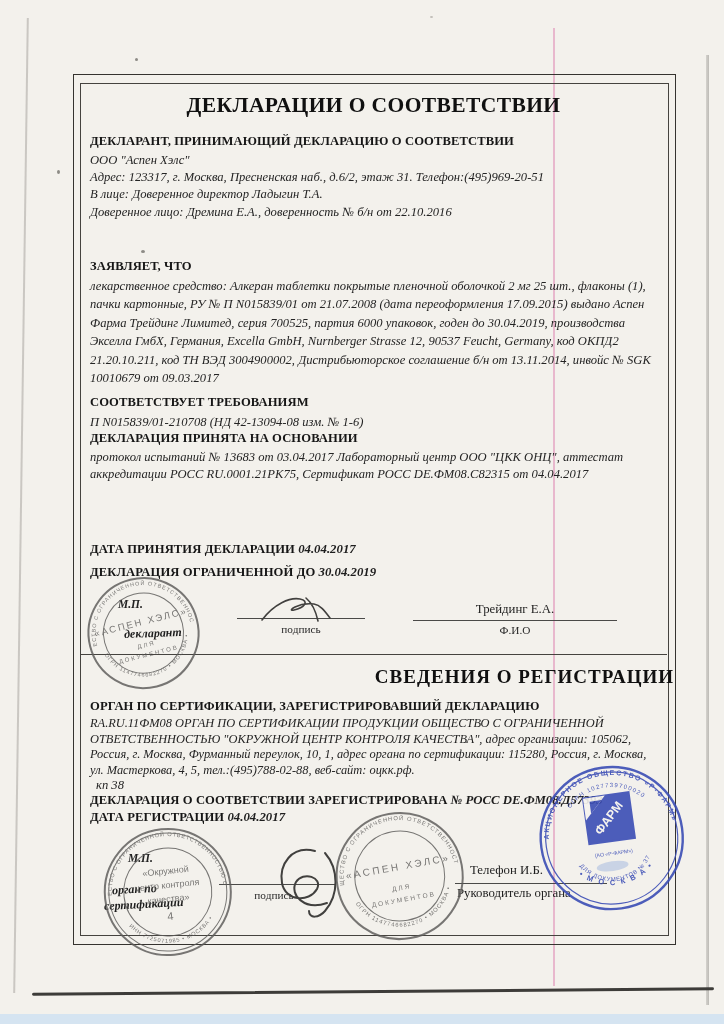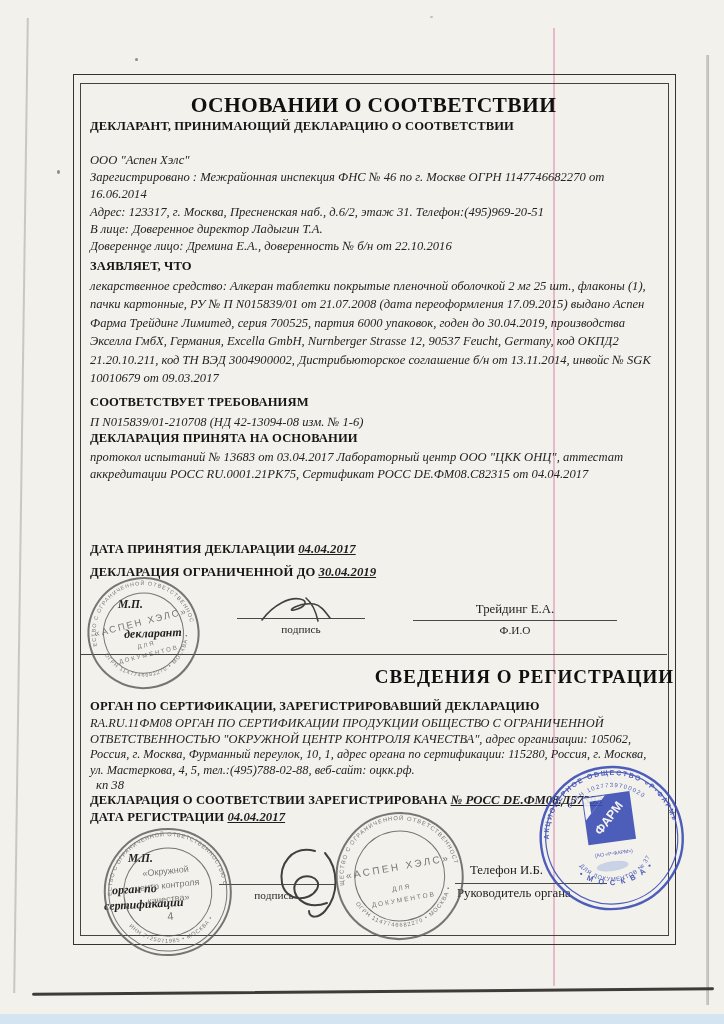--- a/index.html
+++ b/index.html
@@ -5,21 +5,21 @@
   html,body{margin:0;padding:0;}
   body{
     width:724px;height:1024px;position:relative;overflow:hidden;
     background:#f3f1ec;
     font-family:"Liberation Serif","DejaVu Serif",serif;
     color:#1e1e1e;
   }
   .abs{position:absolute;}
   .hd{font-weight:bold;font-size:12.6px;letter-spacing:.1px;color:#161616;}
   .it{font-style:italic;font-size:12.6px;color:#242424;}
-  .bit{font-style:italic;font-weight:bold;text-decoration:underline;}
+  .bit{font-style:italic;font-weight:bold;}
   .para{width:562px;line-height:18.4px;text-align:left;}
   .cap{font-size:11.3px;text-align:center;color:#2a2a2a;}
   .sline{border-top:1.4px solid #4a4a48;height:0;}
   .doc-title{width:601px;text-align:center;font-size:21.5px;font-weight:bold;letter-spacing:.4px;color:#101010;}
   .sec-title{width:601px;text-align:right;font-size:19px;font-weight:bold;letter-spacing:1px;color:#101010;}
   .frame{border:1.7px solid #35332f;}
   .frame-in{border:1px solid #45433f;}
   .stamp{opacity:.82;}
   .stamp svg{overflow:visible;}
   .stamp-txt{font-family:"Liberation Sans","DejaVu Sans",sans-serif;fill:#5c5b59;}
@@ -40,27 +40,26 @@
 <div class="abs" style="left:0;top:1014px;width:724px;height:10px;background:#d5e4f1;"></div>
 <div class="speck" style="left:135px;top:58px;width:3px;height:3px;"></div>
 <div class="speck" style="left:57px;top:170px;width:3px;height:4px;"></div>
 <div class="speck" style="left:141px;top:250px;width:4px;height:3px;"></div>
 <div class="speck" style="left:430px;top:16px;width:3px;height:2px;opacity:.5;"></div>
 
 <div class="abs frame" style="left:73px;top:74px;width:601px;height:869px;"></div>
 <div class="abs frame-in" style="left:80px;top:83px;width:587px;height:851px;"></div>
 <div class="abs" style="left:81px;top:654px;width:586px;border-top:1.4px solid #45433f;"></div>
 
-<div class="abs doc-title" style="left:73px;top:93px;">ОСНОВАНИИ О СООТВЕТСТВИИ</div>
-
-<div class="abs hd" style="left:90px;top:119px;text-align:center;">ДЕКЛАРАНТ, ПРИНИМАЮЩИЙ ДЕКЛАРАЦИЮ О СООТВЕТСТВИИ</div>
+<div class="abs doc-title" style="left:73px;top:93px;">ДЕКЛАРАЦИИ О СООТВЕТСТВИИ</div>
+
+<div class="abs hd" style="left:90px;top:134px;text-align:center;">ДЕКЛАРАНТ, ПРИНИМАЮЩИЙ ДЕКЛАРАЦИЮ О СООТВЕТСТВИИ</div>
 
 <div class="abs it para" style="left:90px;top:152px;line-height:17.2px;">
   <div>ООО "Аспен Хэлс"</div>
-  <div>Зарегистрировано : Межрайонная инспекция ФНС № 46 по г. Москве ОГРН 1147746682270 от 16.06.2014</div>
   <div>Адрес: 123317, г. Москва, Пресненская наб., д.6/2, этаж 31. Телефон:(495)969-20-51</div>
   <div>В лице: Доверенное директор Ладыгин Т.А.</div>
   <div>Доверенное лицо: Дремина Е.А., доверенность № б/н от 22.10.2016</div>
 </div>
 
 <div class="abs hd" style="left:90px;top:259px;">ЗАЯВЛЯЕТ, ЧТО</div>
 <div class="abs it para" style="left:90px;top:277px;">лекарственное средство: Алкеран таблетки покрытые пленочной оболочкой 2 мг 25 шт., флаконы (1), пачки картонные, РУ № П N015839/01 от 21.07.2008 (дата переоформления 17.09.2015) выдано Аспен Фарма Трейдинг Лимитед, серия 700525, партия 6000 упаковок, годен до 30.04.2019, производства Экселла ГмбХ, Германия, Excella GmbH, Nurnberger Strasse 12, 90537 Feucht, Germany, код ОКПД2 21.20.10.211, код ТН ВЭД 3004900002, Дистрибьюторское соглашение б/н от 13.11.2014, инвойс № SGK 10010679 от 09.03.2017</div>
 
 <div class="abs hd" style="left:90px;top:395px;">СООТВЕТСТВУЕТ ТРЕБОВАНИЯМ</div>
 <div class="abs it para" style="left:90px;top:413px;">П N015839/01-210708 (НД 42-13094-08 изм. № 1-6)</div>

